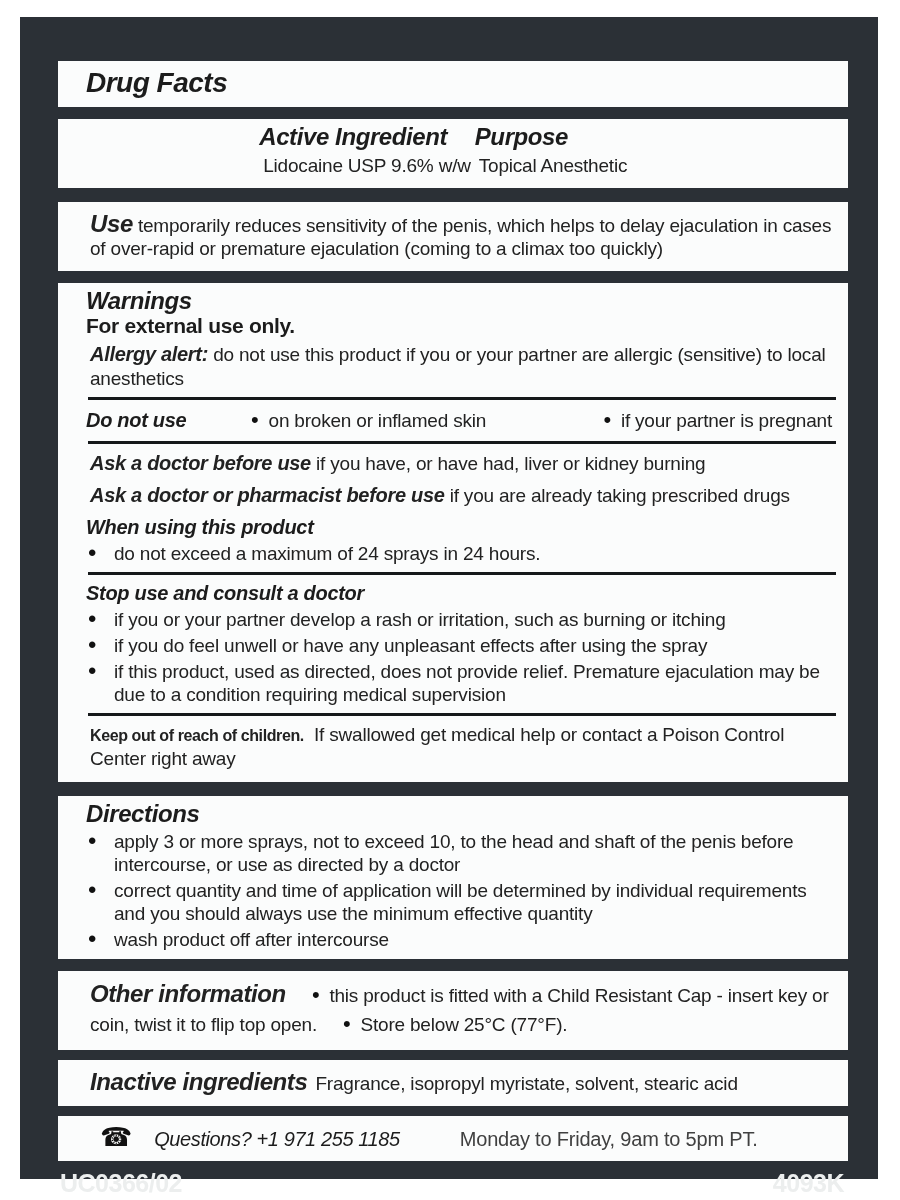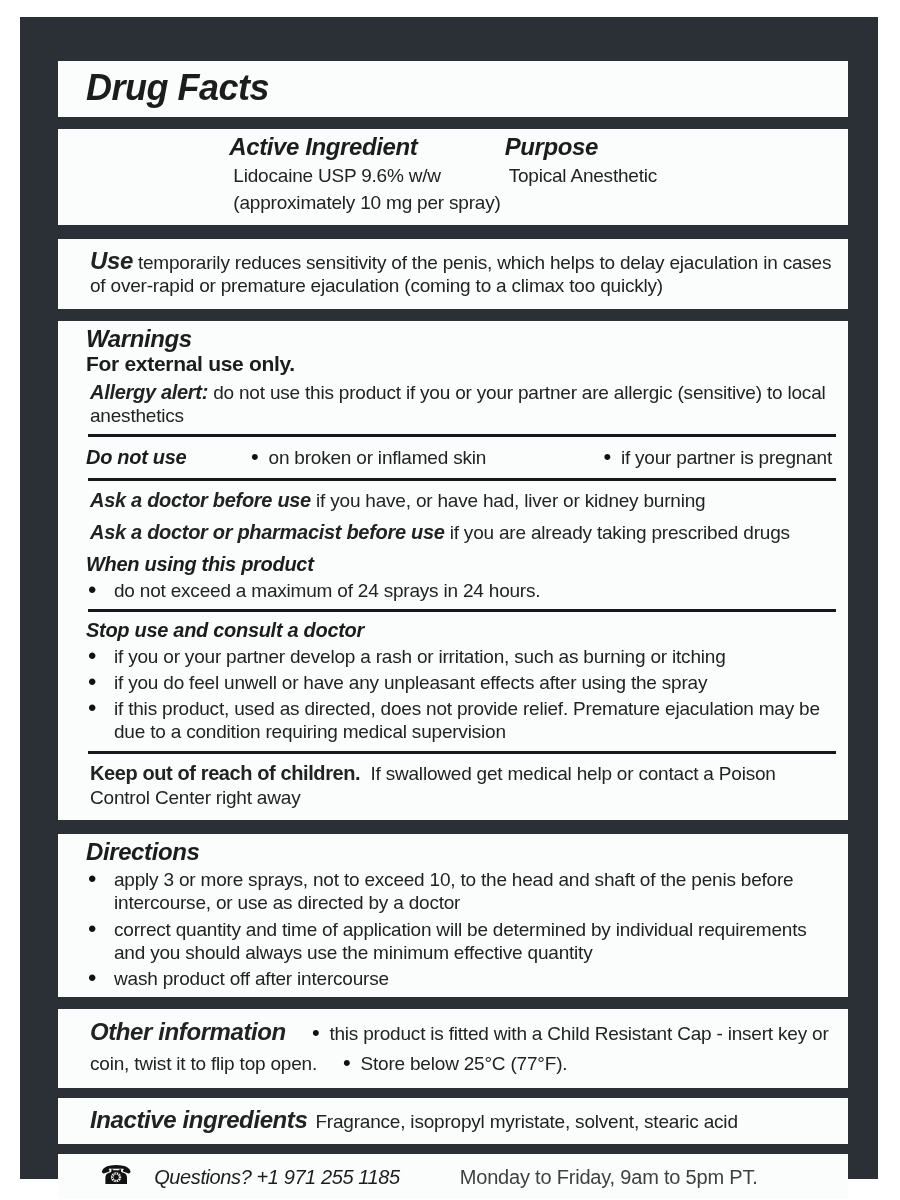--- a/index.html
+++ b/index.html
@@ -21,21 +21,21 @@
   }
   .panel{
     background:#fbfcfc;
     box-sizing:border-box;
     padding:5px 10px 7px 28px;
     margin-bottom:12px;
     letter-spacing:-0.2px;
   }
   
   .h1{
-    font-size:36px;font-weight:bold;font-style:italic;
+    font-size:28px;font-weight:bold;font-style:italic;
     letter-spacing:-0.5px;
     padding:4px 0 6px 0;
   }
   .h2{
     font-size:24px;font-weight:bold;font-style:italic;
     letter-spacing:-0.4px;
     line-height:1.08;
   }
   .h3{
     font-size:20px;font-weight:bold;font-style:italic;
@@ -78,21 +78,21 @@
   
   .dnu-row{display:flex;align-items:baseline;}
   .dnu-row .h3{width:165px;flex:none;}
   .dnu-items{display:flex;flex:1;justify-content:space-between;padding-right:6px;}
   
   .row-bullets{display:flex;}
   .row-bullets .bul{width:330px;flex:none;margin-top:3px;}
   .row-bullets .bul:last-child{width:auto;}
   
   .keep-out{font-size:19px;line-height:1.25;color:#222;}
-  .keep-out .ko-head{font-size:20px;font-weight:bold;letter-spacing:-0.4px;}
+  .keep-out .ko-head{font-size:16px;font-weight:bold;letter-spacing:-0.4px;}
   
   .flow{font-size:19px;line-height:1.35;color:#222;}
   .flow .h2{margin-right:26px;}
   .flow .gap{display:inline-block;width:26px;}
   
   .inactive-line{font-size:19px;color:#222;}
   .inactive-line .h2{margin-right:8px;}
   
   .questions-line{display:flex;align-items:baseline;padding:3px 0 3px 14px;}
   .phone-icon{font-size:26px;margin-right:22px;font-style:normal;color:#111;flex:none;line-height:1;}
@@ -113,21 +113,20 @@
 <div class="label">
 
   <div class="panel" style="padding-top:2px;padding-bottom:2px;">
     <div class="h1">Drug Facts</div>
   </div>
 
   <div class="panel two-col" style="margin-bottom:14px;">
     <div>
       <div class="h2">Active Ingredient</div>
       <p class="body-text">Lidocaine USP 9.6% w/w</p>
-      <p class="body-text">(approximately 10 mg per spray)</p>
     </div>
     <div class="col-right">
       <div class="h2">Purpose</div>
       <p class="body-text">Topical Anesthetic</p>
     </div>
   </div>
 
   <div class="panel">
     <p class="body-text"><span class="h2">Use</span> <span>temporarily reduces sensitivity of the penis, which helps to delay ejaculation in cases of over-rapid or premature ejaculation (coming to a climax too quickly)</span></p>
   </div>

